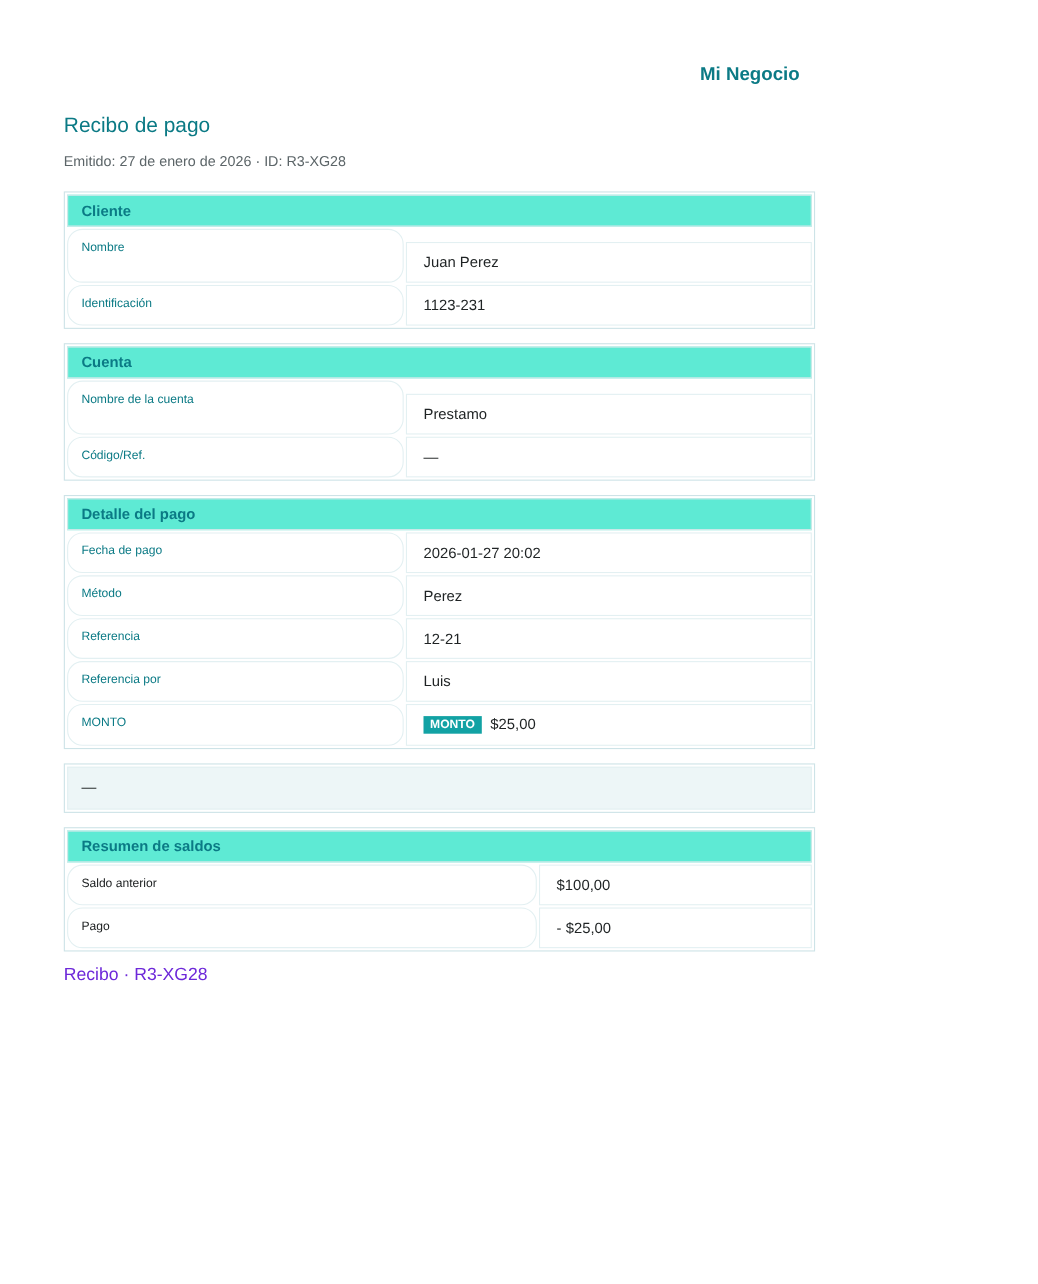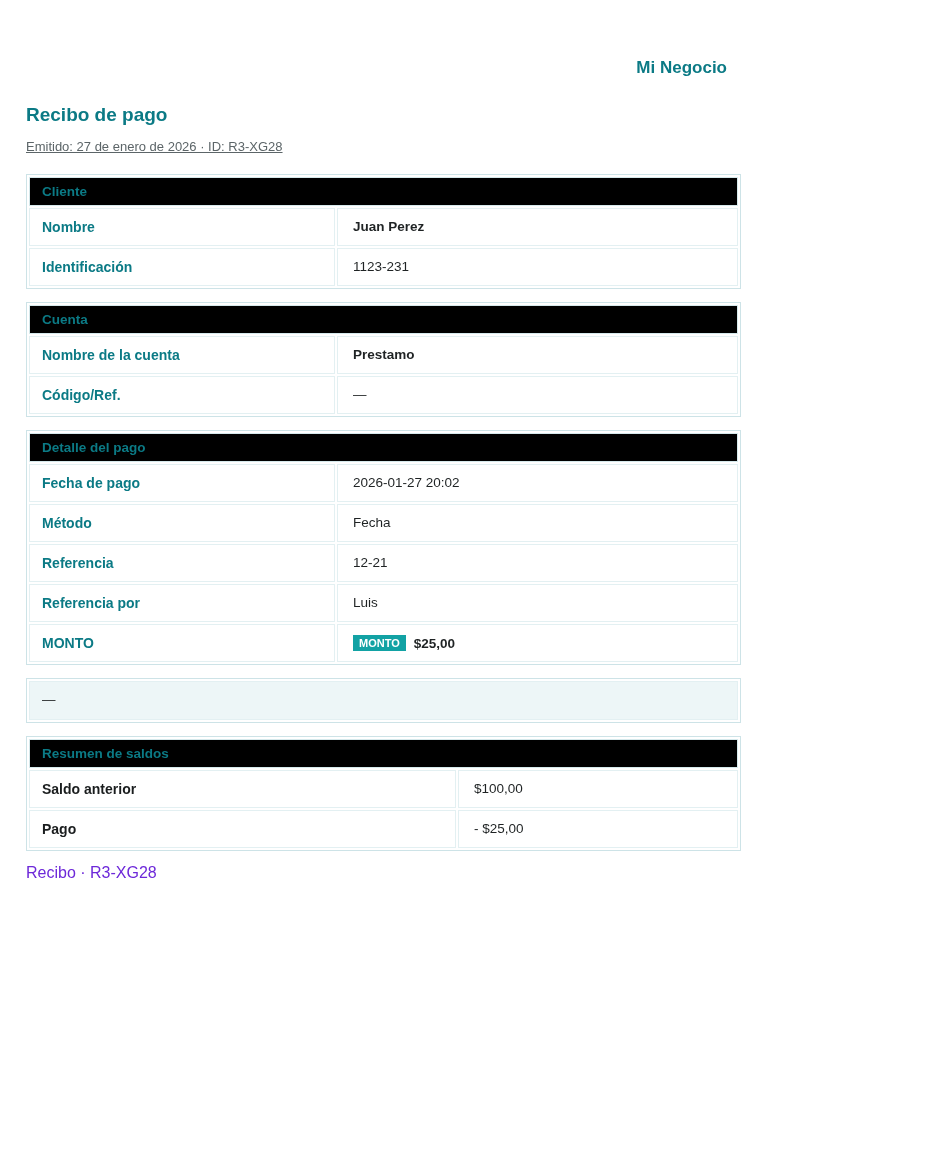--- a/index.html
+++ b/index.html
@@ -3,61 +3,62 @@
 <meta charset="utf-8">
 <style>
   html,body{margin:0;padding:0;background:#ffffff;}
   body{
     width:944px;min-height:1167px;
     font-family:"Liberation Sans","DejaVu Sans",sans-serif;
     color:#1f2324;
     -webkit-font-smoothing:antialiased;
   }
   .page{width:788px;min-height:1167px;background:#fff;box-sizing:border-box;
-        padding:58px 47px 40px 26px;}
+        padding:58px 47px 40px 58px;}
   .brand{
     text-align:right;
     padding-right:14px;
     font-size:17px;font-weight:bold;color:#0b7a85;
     margin:0 0 26px 0;
   }
   .doc-title{
-    font-size:19px;font-weight:bold;color:#0b7a85;
+    font-size:19px;font-weight:normal;color:#0b7a85;
     margin:0 0 13px 0;
   }
   .doc-subtitle{
-    font-size:13px;color:#5c6568;margin:0 0 20px 0;text-decoration:underline;
+    font-size:13px;color:#5c6568;margin:0 0 20px 0;
   }
   .section{
     border:1px solid #cde3e7;
     background:#fff;
     padding:2px;
     margin-bottom:13px;
     box-sizing:border-box;
   }
   .sec-header{
-    background:#000000;
+    background:#5eead4;
     border:1px solid #d6e9ec;
     color:#0b7a85;font-weight:bold;font-size:13.5px;
     padding:6px 12px;
     margin-bottom:2px;
   }
   .trow{display:flex;gap:2px;margin-bottom:2px;}
   .trow:last-child{margin-bottom:0;}
   .cell{border:1px solid #e3f0f2;box-sizing:border-box;background:#fff;}
   .cell.label{
     width:306px;flex:none;
-    color:#0b7a85;font-weight:bold;font-size:14px;
+    color:#0b7a85;font-weight:normal;font-size:11px;
     padding:10px 12px;
+    border-radius:14px;
   }
   .cell.value{
     flex:1;font-size:13.5px;color:#1f2324;
     padding:10px 15px;
   }
-  .bold-val{font-weight:bold;}
+  .bold-val{font-weight:normal;margin-top:12px;}
   .monto-badge{
     display:inline-block;
     background:#12a2a4;color:#fff;
     font-size:11px;font-weight:bold;
     padding:2px 6px;
     margin-right:8px;
     vertical-align:1px;
   }
   .notes-body{
     background:#edf6f7;
@@ -113,21 +114,21 @@
   </div>
 
   <div class="section">
     <div class="sec-header">Detalle del pago</div>
     <div class="trow">
       <div class="cell label">Fecha de pago</div>
       <div class="cell value">2026-01-27 20:02</div>
     </div>
     <div class="trow">
       <div class="cell label">Método</div>
-      <div class="cell value">Fecha</div>
+      <div class="cell value">Perez</div>
     </div>
     <div class="trow">
       <div class="cell label">Referencia</div>
       <div class="cell value">12-21</div>
     </div>
     <div class="trow">
       <div class="cell label">Referencia por</div>
       <div class="cell value">Luis</div>
     </div>
     <div class="trow">

